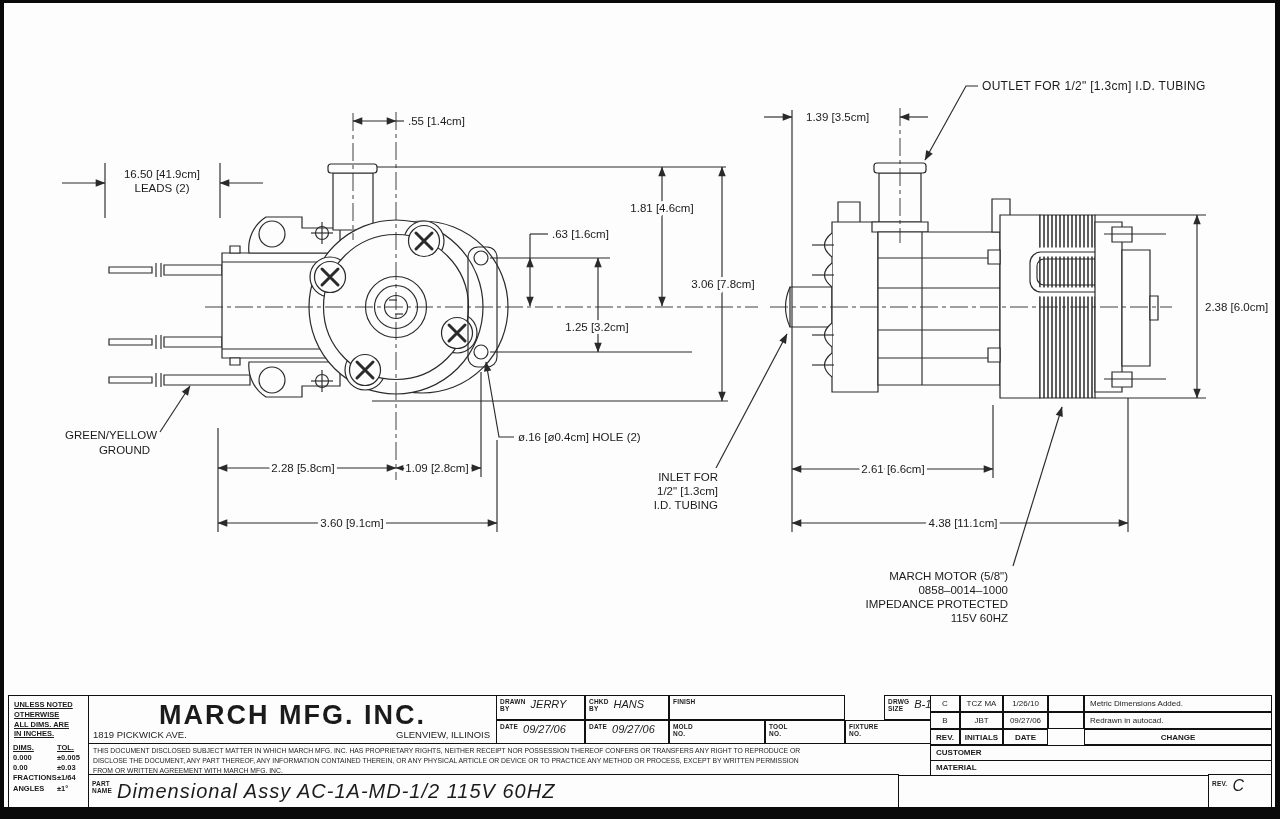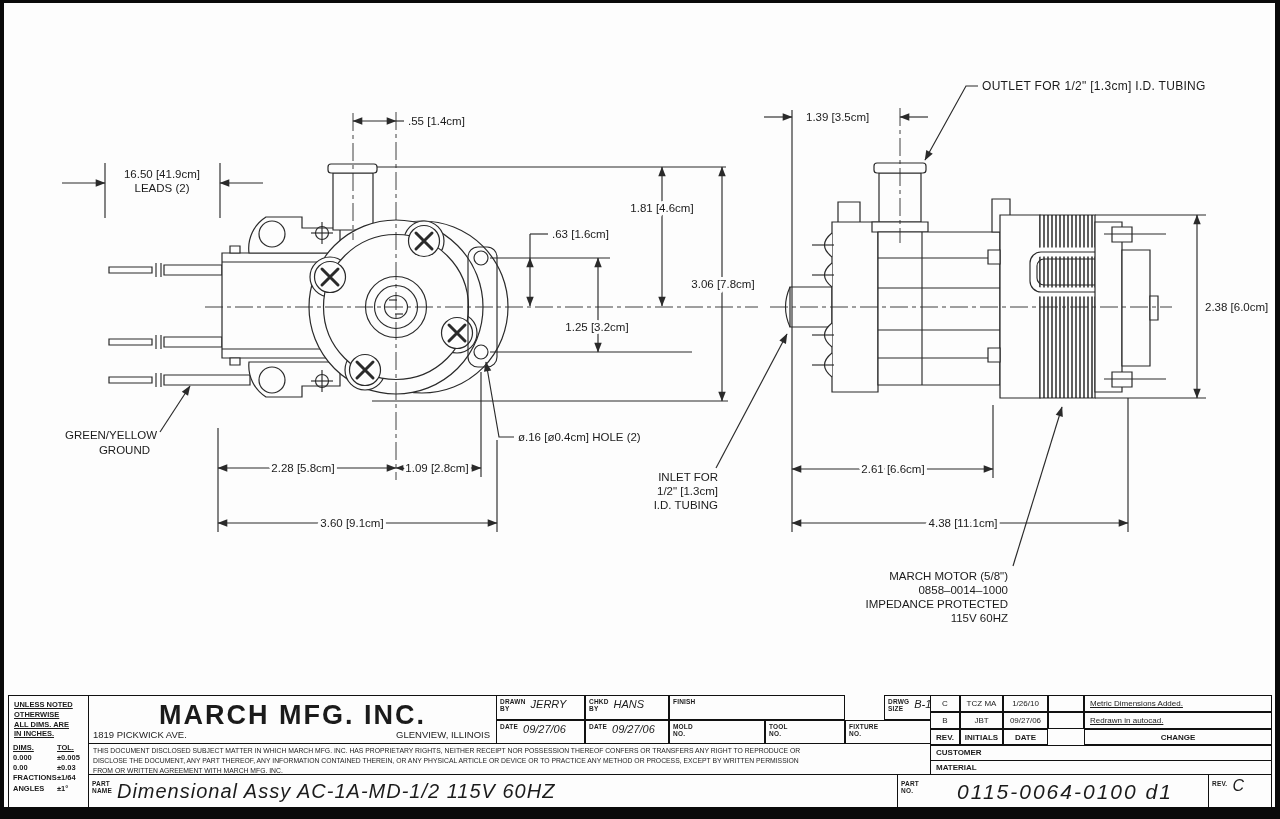--- a/index.html
+++ b/index.html
@@ -28,21 +28,21 @@
   .u{text-decoration:underline;}
   .co-name{font-size:27px;font-weight:600;letter-spacing:2px;text-align:center;line-height:1.0;padding-top:2px;}
   .co-addr{display:flex;justify-content:space-between;font-size:9.5px;padding:0 6px 1px 4px;}
   .prop{font-size:6.8px;line-height:1.5;padding:2px 4px;white-space:pre-line;}
   .cellrow{display:flex;align-items:flex-start;gap:5px;padding:2px 3px;}
   .pn-val{font-style:italic;font-size:20px;letter-spacing:1px;padding-top:3px;}
   .pno-val{font-style:italic;font-size:21px;letter-spacing:2px;padding-top:3px;}
   .rgrid{position:absolute;display:grid;box-sizing:border-box;}
   .rc{border:1px solid #111;font-size:8px;display:flex;align-items:center;justify-content:center;
       box-sizing:border-box;background:#fdfdfd;overflow:hidden;white-space:nowrap;}
-  .rc.l{justify-content:flex-start;padding-left:5px;text-decoration:underline;}
+  .rc.l{justify-content:flex-start;padding-left:5px;}
   .revc{font-style:italic;font-size:16px;}
 </style>
 </head>
 <body>
 
 <div class="page">
 
   <svg width="1280" height="695" viewBox="0 0 1280 695">
     <defs>
       <marker id="arr" viewBox="0 0 10 10" refX="9.5" refY="5" markerWidth="13" markerHeight="8.5" orient="auto-start-reverse">
@@ -376,25 +376,20 @@
     <div class="rc" style="font-weight:700;">DATE</div>
     <div class="rc" style="font-weight:700;margin-top:33px;">E.C.O.</div>
     <div class="rc" style="font-weight:700;text-align:center;">CHANGE</div>
   </div>
   <div class="bx" style="left:930px;top:760px;width:342px;height:16px;font-size:8px;font-weight:700;padding:2px 0 0 5px;">
     <span>MATERIAL</span>
   </div>
   <div class="bx" style="left:930px;top:745px;width:342px;height:16px;font-size:8px;font-weight:700;padding:2px 0 0 5px;">
     <span>CUSTOMER</span>
   </div>
-  <div class="bx cellrow" style="left:897px;top:774px;width:313px;height:34px;">
-    <span class="lbl" style="padding-top:3px;">PART
-NO.</span>
-    <span class="pno-val" style="margin:0 auto;">0115-0064-0100 d1</span>
-  </div>
   <div class="bx cellrow" style="left:1208px;top:774px;width:64px;height:34px;">
     <span class="lbl" style="padding-top:3px;">REV.</span>
     <span class="revc">C</span>
   </div>
 
   <div class="strip" style="left:0;top:0;width:1280px;height:3px;"></div>
   <div class="strip" style="left:0;top:0;width:4px;height:819px;"></div>
   <div class="strip" style="left:1275px;top:0;width:5px;height:819px;"></div>
   <div class="strip" style="left:0;top:807px;width:1280px;height:12px;"></div>
 </div>

